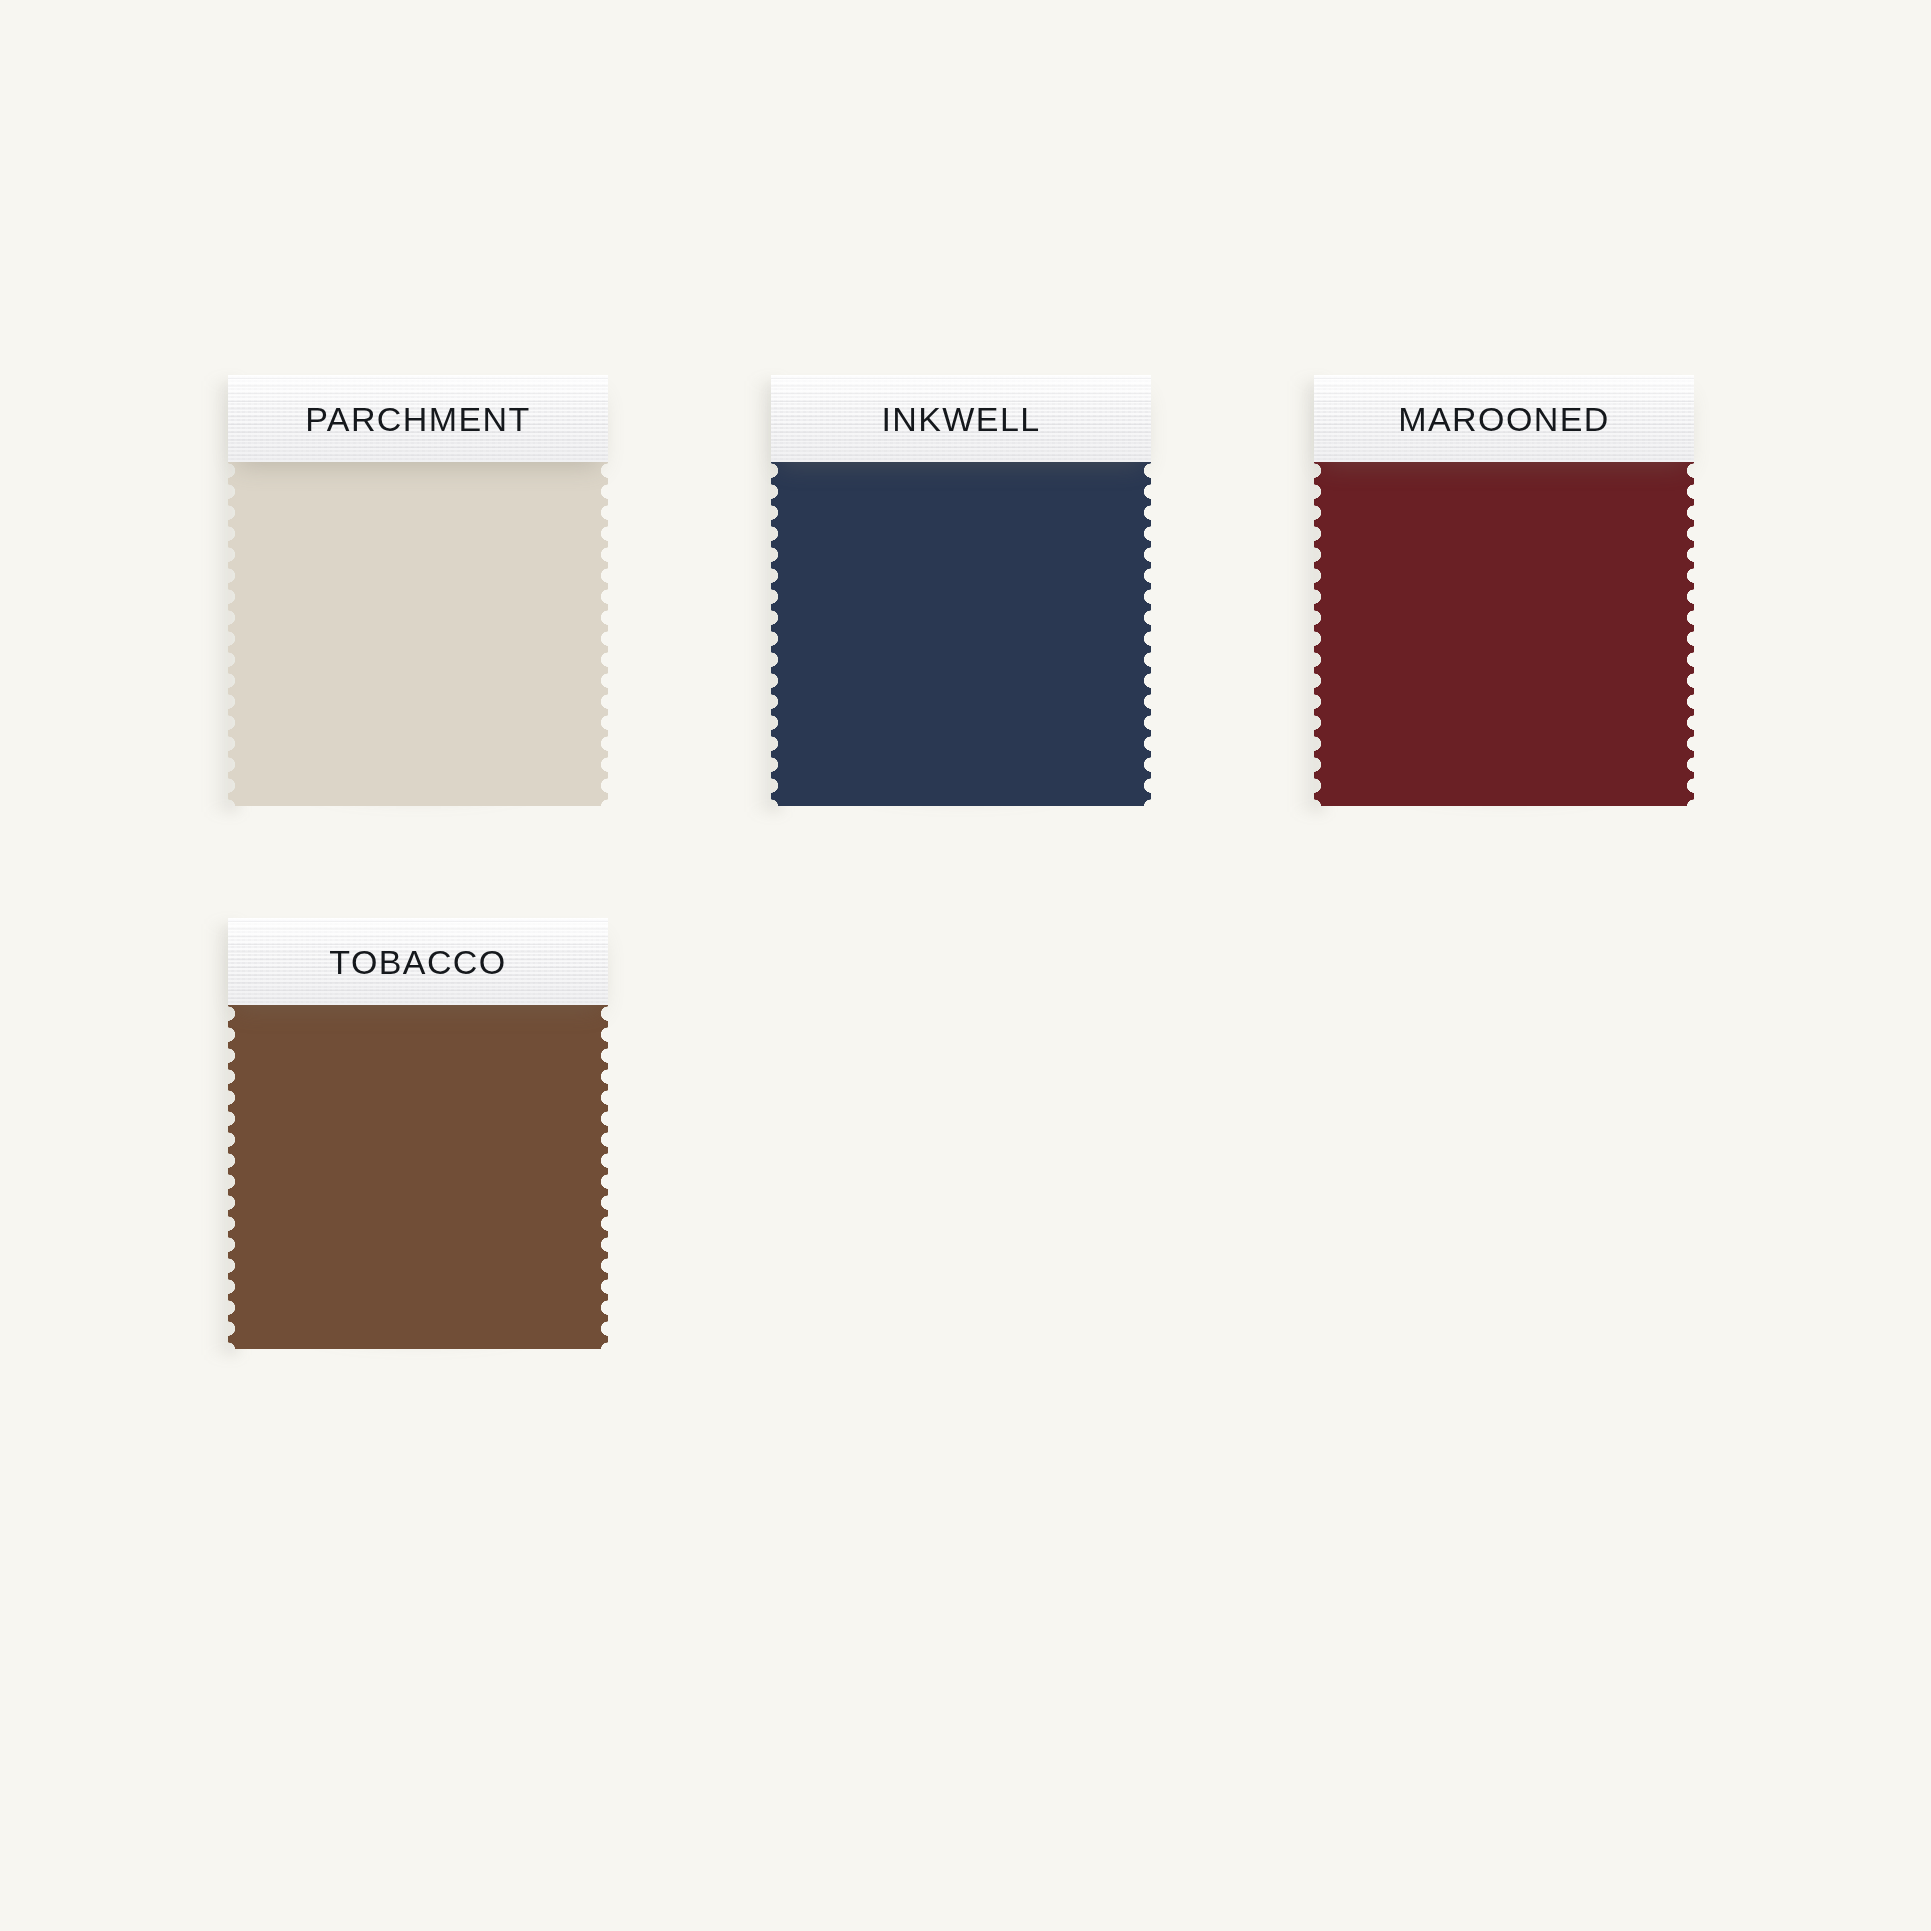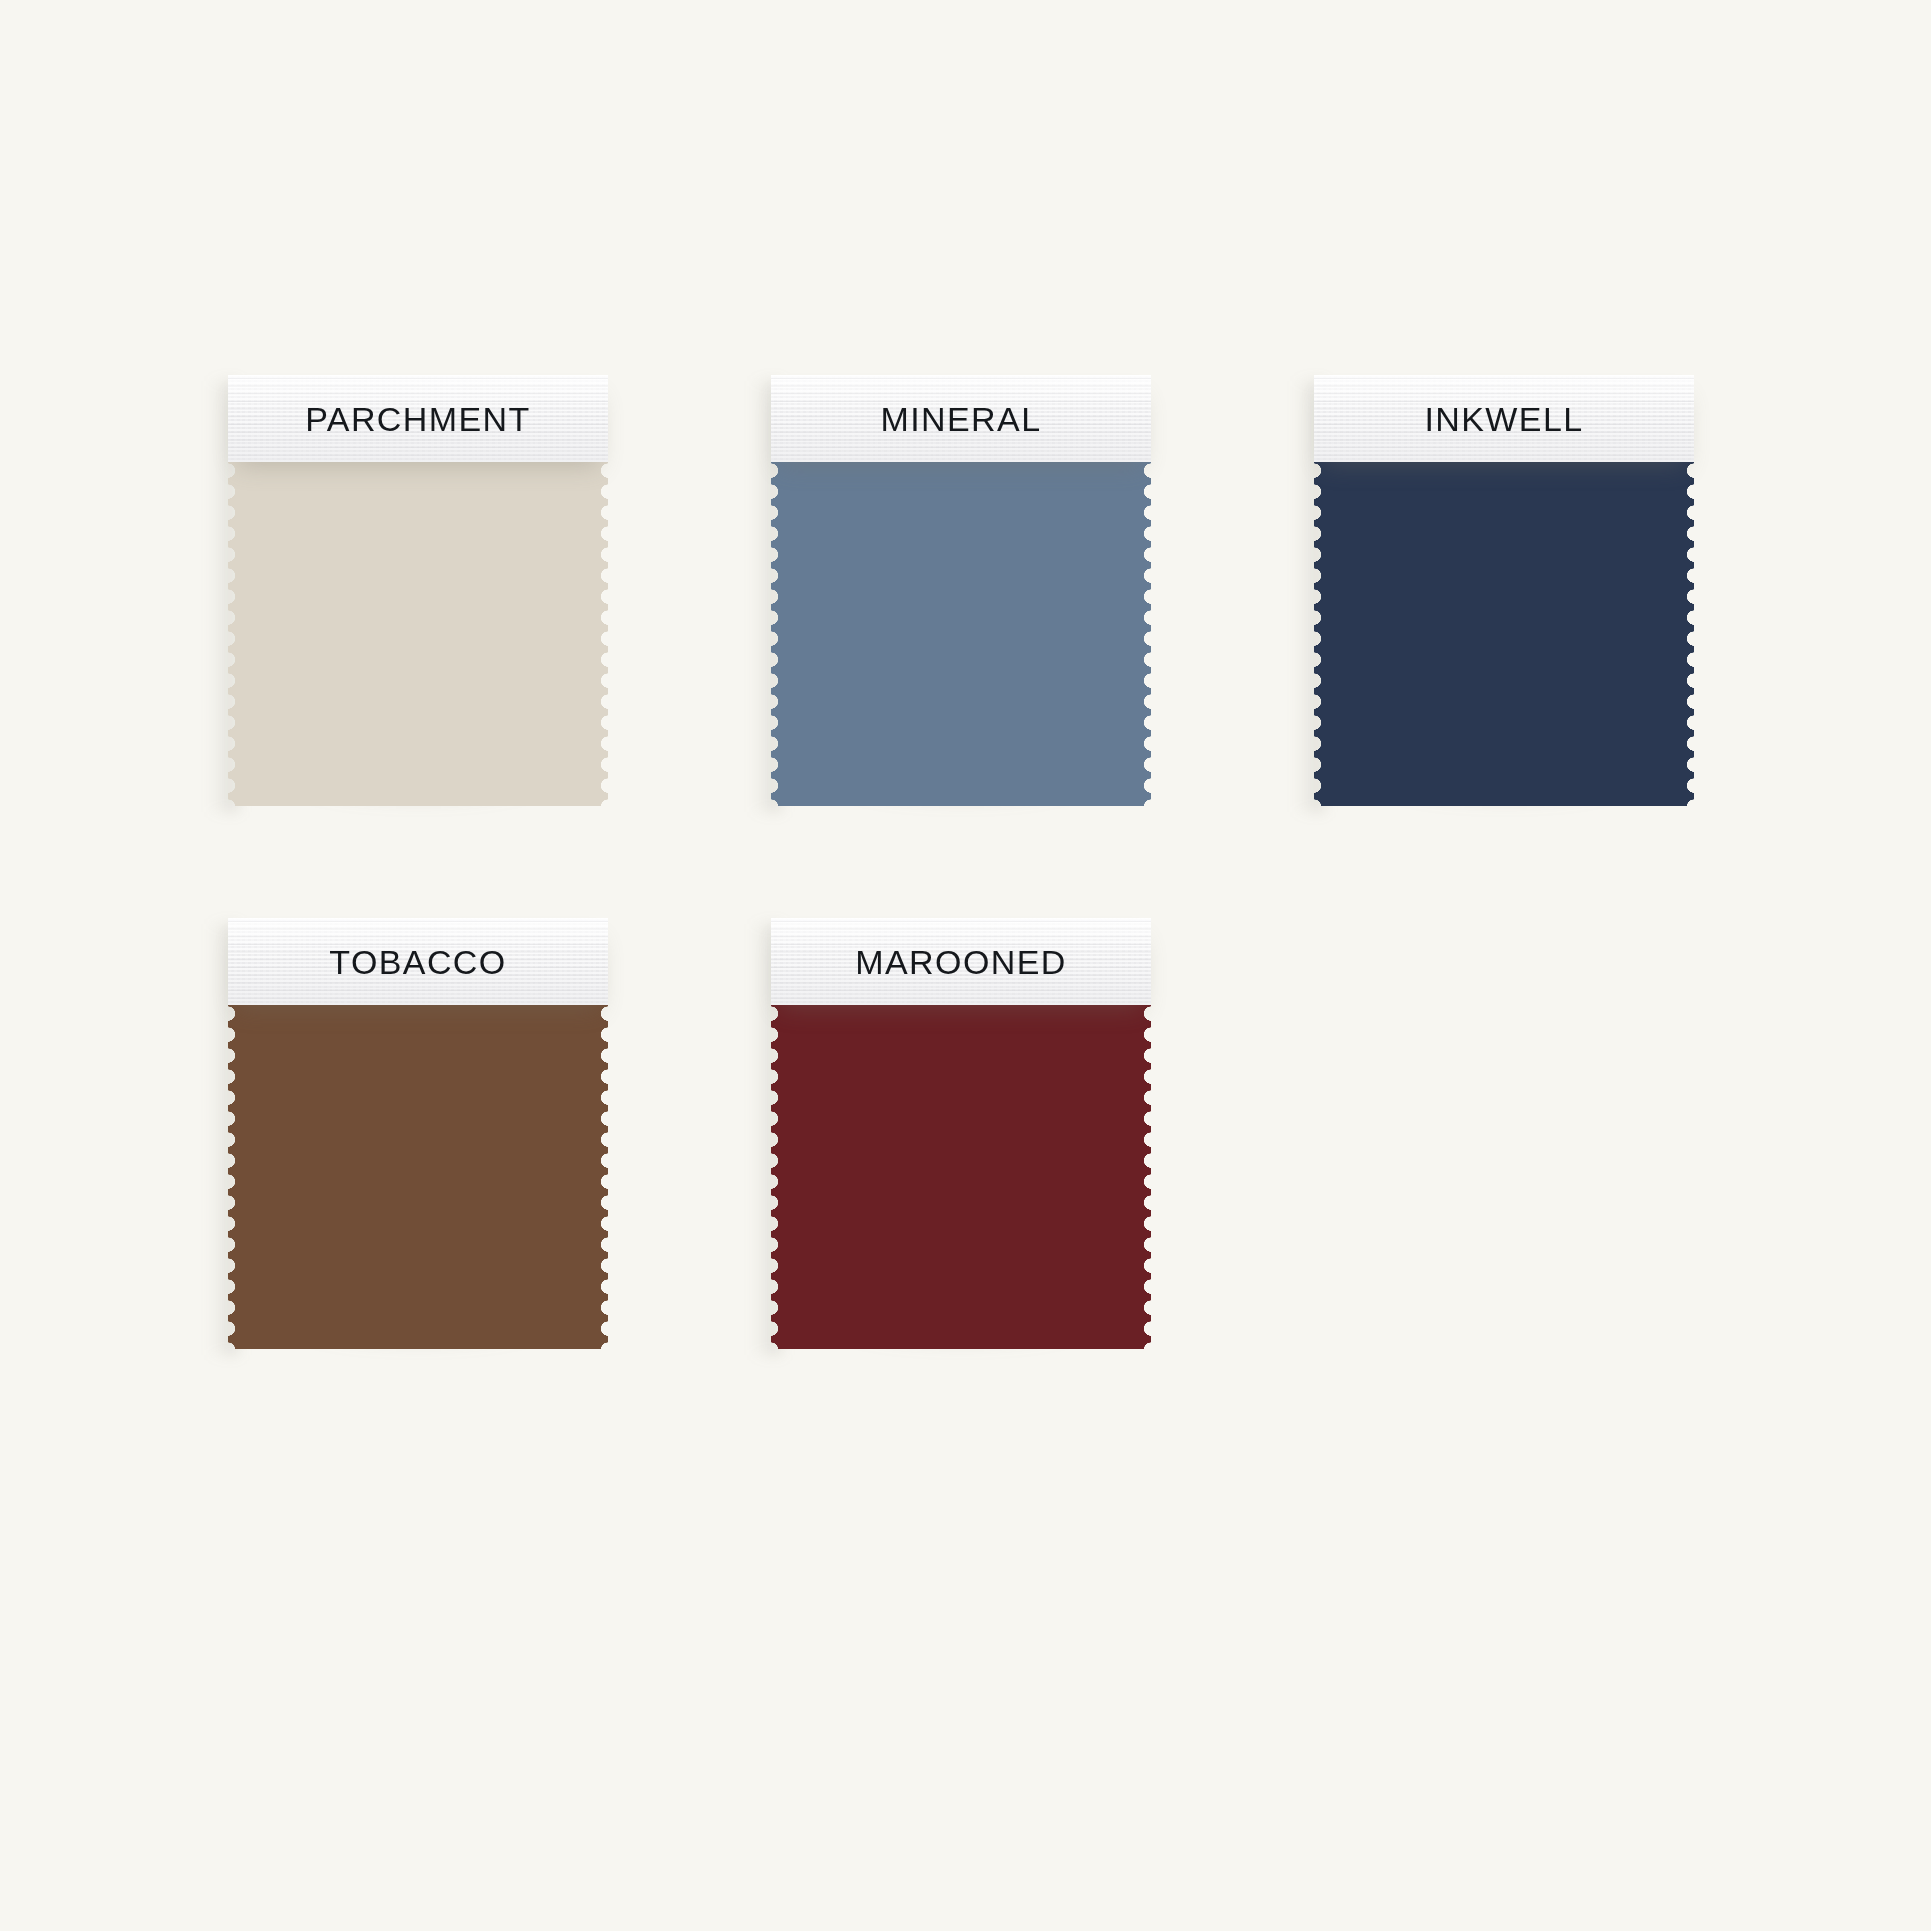--- a/index.html
+++ b/index.html
@@ -163,59 +163,49 @@
       <div class="swatch-shadow"></div>
       <div class="swatch-label-band" style="background-color: rgb(241, 241, 242);">
         <div class="swatch-label-text" style="color: rgb(21, 24, 28);">PARCHMENT</div>
       </div>
       <div class="swatch-fabric-wrap">
         <div class="swatch-fabric" style="background-color: rgb(220, 213, 200);"></div>
       </div>
     </div>
 
 
-    <div class="swatch-card">
-      <div class="swatch-side-shadow"></div>
-      <div class="swatch-shadow"></div>
-      <div class="swatch-label-band" style="background-color: rgb(241, 241, 242);">
-        <div class="swatch-label-text" style="color: rgb(21, 24, 28);">MINERAL</div>
-      </div>
-      <div class="swatch-fabric-wrap">
-        <div class="swatch-fabric" style="background-color: rgb(101, 123, 148);"></div>
-      </div>
-    </div>
 
     <div class="swatch-card">
       <div class="swatch-side-shadow"></div>
       <div class="swatch-shadow"></div>
       <div class="swatch-label-band" style="background-color: rgb(241, 241, 242);">
         <div class="swatch-label-text" style="color: rgb(21, 24, 28);">INKWELL</div>
       </div>
       <div class="swatch-fabric-wrap">
         <div class="swatch-fabric" style="background-color: rgb(42, 56, 82);"></div>
       </div>
     </div>
 
     <div class="swatch-card">
       <div class="swatch-side-shadow"></div>
       <div class="swatch-shadow"></div>
       <div class="swatch-label-band" style="background-color: rgb(241, 241, 242);">
+        <div class="swatch-label-text" style="color: rgb(21, 24, 28);">MAROONED</div>
+      </div>
+      <div class="swatch-fabric-wrap">
+        <div class="swatch-fabric" style="background-color: rgb(106, 32, 37);"></div>
+      </div>
+    </div>
+
+    <div class="swatch-card">
+      <div class="swatch-side-shadow"></div>
+      <div class="swatch-shadow"></div>
+      <div class="swatch-label-band" style="background-color: rgb(241, 241, 242);">
         <div class="swatch-label-text" style="color: rgb(21, 24, 28);">TOBACCO</div>
       </div>
       <div class="swatch-fabric-wrap">
         <div class="swatch-fabric" style="background-color: rgb(113, 78, 55);"></div>
-      </div>
-    </div>
-
-    <div class="swatch-card">
-      <div class="swatch-side-shadow"></div>
-      <div class="swatch-shadow"></div>
-      <div class="swatch-label-band" style="background-color: rgb(241, 241, 242);">
-        <div class="swatch-label-text" style="color: rgb(21, 24, 28);">MAROONED</div>
-      </div>
-      <div class="swatch-fabric-wrap">
-        <div class="swatch-fabric" style="background-color: rgb(106, 32, 37);"></div>
       </div>
     </div>
 
   </div>
 </div>
 
 
 </body></html>

